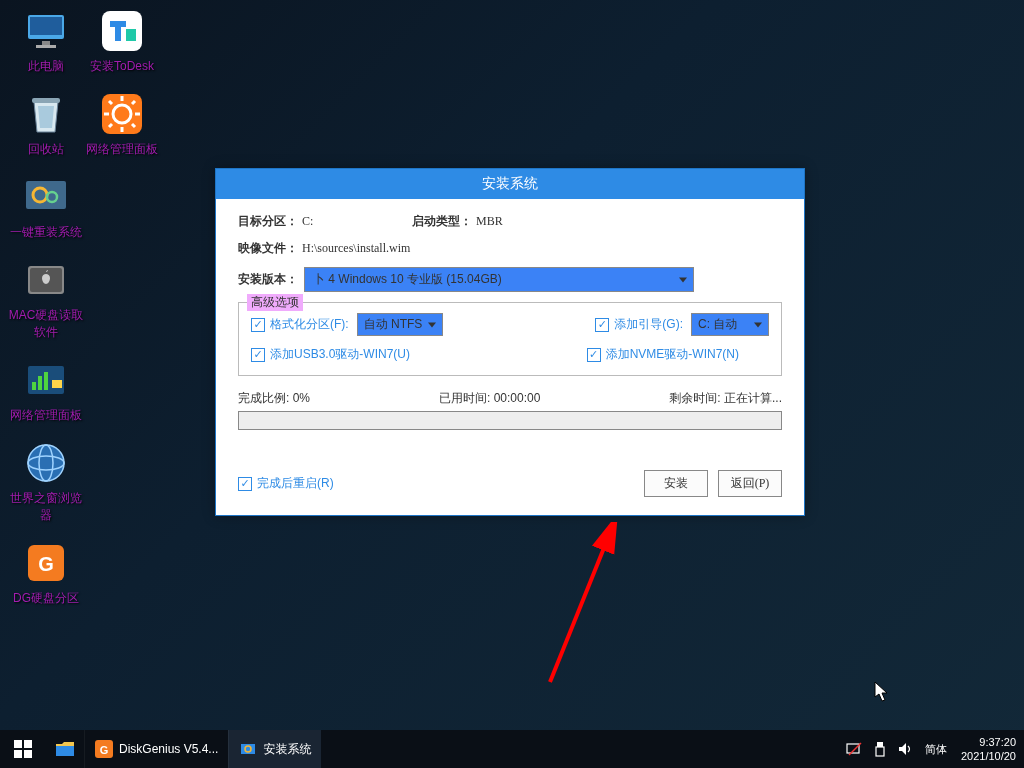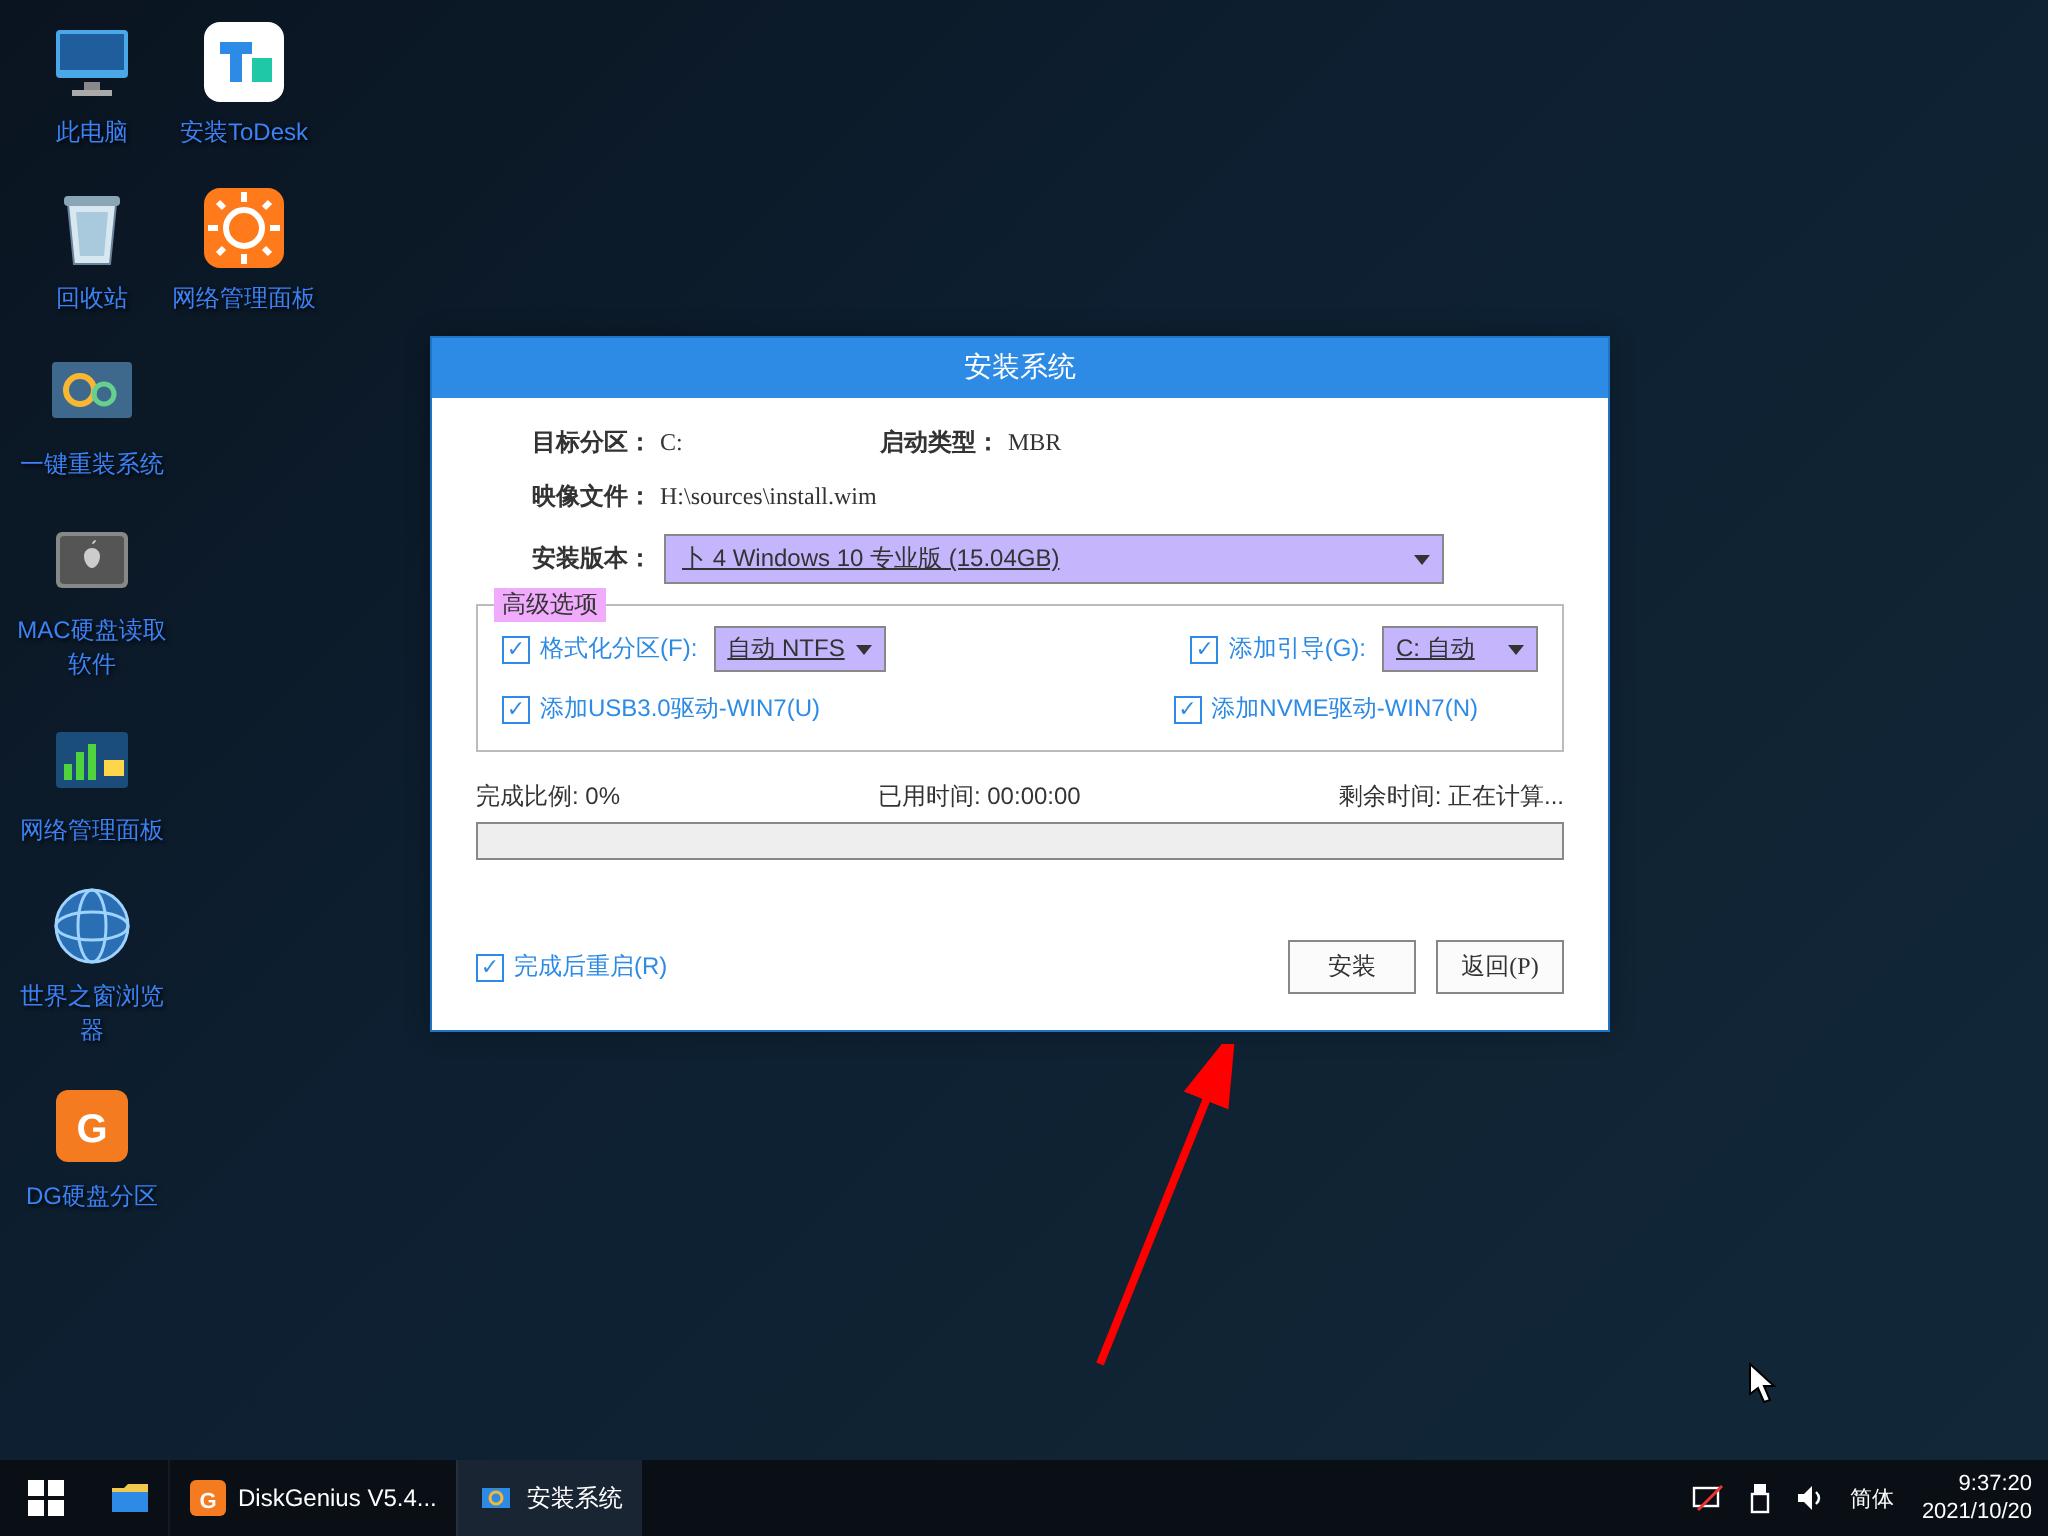--- a/index.html
+++ b/index.html
@@ -5,54 +5,54 @@
     * { box-sizing: border-box; margin: 0; padding: 0; font-family: "Microsoft YaHei", "SimSun", sans-serif; }
     body {
       width: 1024px; height: 768px;
       background: linear-gradient(135deg, #0a1420 0%, #0d1f30 40%, #122838 100%);
       position: relative; overflow: hidden;
     }
     
     .desktop { position: absolute; top: 8px; left: 8px; }
     .dicon { width: 76px; display: flex; flex-direction: column; align-items: center; margin-bottom: 16px; cursor: pointer; }
     .dicon .ibox { width: 46px; height: 46px; display: flex; align-items: center; justify-content: center; }
-    .dicon .lbl { color: #3b82f6; font-size: 12px; text-align: center; margin-top: 4px; text-shadow: 1px 1px 2px #000; }
+    .dicon .lbl { color: #a21caf; font-size: 12px; text-align: center; margin-top: 4px; text-shadow: 1px 1px 2px #000; }
     .col2 { position: absolute; top: 8px; left: 84px; }
 
     
     .dialog {
       position: absolute; left: 215px; top: 168px; width: 590px;
       background: #fff; border: 1px solid #1e75c6;
       box-shadow: 0 0 12px rgba(0,0,0,0.3);
     }
     .dlg-title {
       background: #2e8be5; color: #fff; text-align: center;
       font-size: 14px; padding: 6px 0;
     }
     .dlg-body { padding: 14px 22px 18px 22px; font-size: 12px; color: #333; }
-    .row { display: flex; align-items: center; margin-bottom: 10px; margin-left: 28px; }
+    .row { display: flex; align-items: center; margin-bottom: 10px; }
     .klabel { font-weight: bold; font-family: "SimSun"; font-size: 12px; }
     .kval { font-family: "SimSun"; font-size: 12px; margin-left: 4px; }
     .fieldset {
       border: 1px solid #bbb; margin-top: 4px; padding: 10px 12px 12px 12px; position: relative;
     }
     .fieldset .legend {
       position: absolute; top: -9px; left: 8px; background: #f0abfc; padding: 0 4px;
       font-size: 12px; font-family: "SimSun";
     }
     .optrow { display: flex; align-items: center; justify-content: space-between; margin-bottom: 10px; }
     .optrow:last-child { margin-bottom: 0; }
     .chk { display: inline-flex; align-items: center; color: #2e8be5; font-size: 12px; }
     .chkbox {
       width: 14px; height: 14px; border: 1.5px solid #2e8be5; margin-right: 5px;
       display: inline-flex; align-items: center; justify-content: center; color: #2e8be5; font-size: 11px;
     }
     .select {
-      border: 1px solid #888; background: #c4b5fd; font-size: 12px; font-family: "SimSun";
-      padding: 2px 20px 2px 6px; position: relative; display: inline-block; min-width: 80px; text-decoration: underline;
+      border: 1px solid #888; background: #3b82f6; font-size: 12px; font-family: "SimSun";
+      padding: 2px 20px 2px 6px; position: relative; display: inline-block; min-width: 80px;
     }
     .select::after {
       content: ""; position: absolute; right: 6px; top: 50%; transform: translateY(-50%);
       border-left: 4px solid transparent; border-right: 4px solid transparent; border-top: 5px solid #333;
     }
     .select.big { width: 390px; padding: 3px 24px 3px 8px; }
     .progress-block { margin-top: 14px; }
     .prog-labels { display: flex; justify-content: space-between; font-size: 12px; font-family: "SimSun"; margin-bottom: 4px; }
     .prog-bar { height: 19px; border: 1px solid #888; background: #eee; }
     .footer-row {

